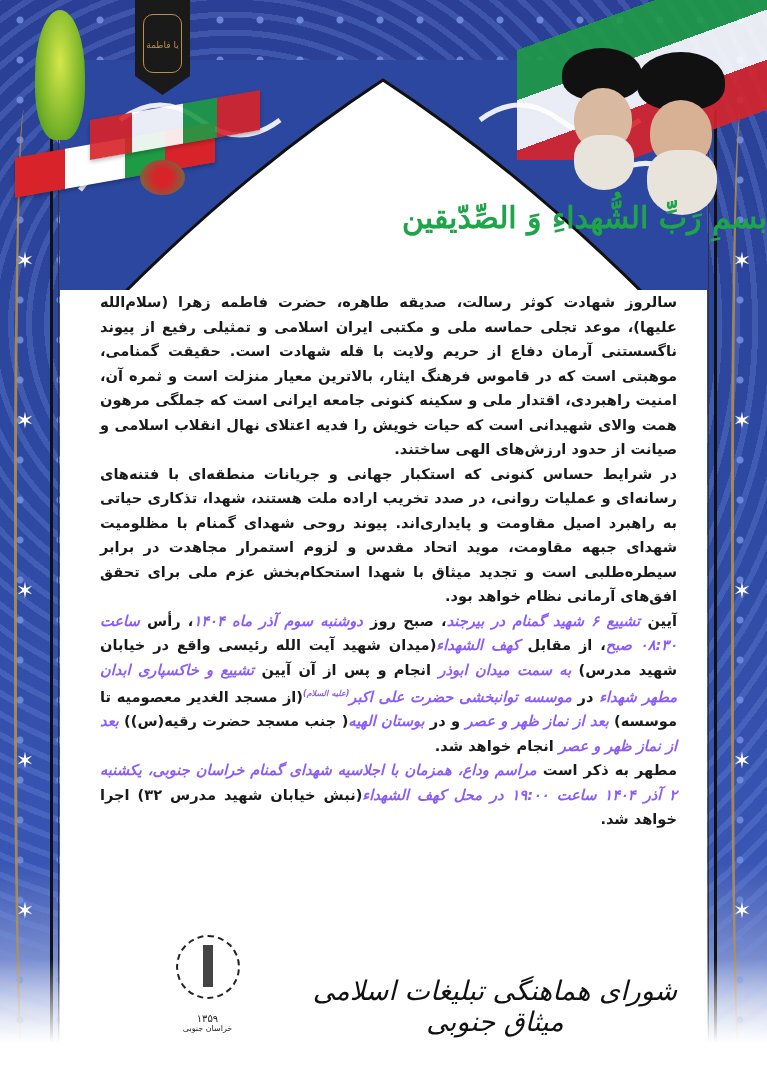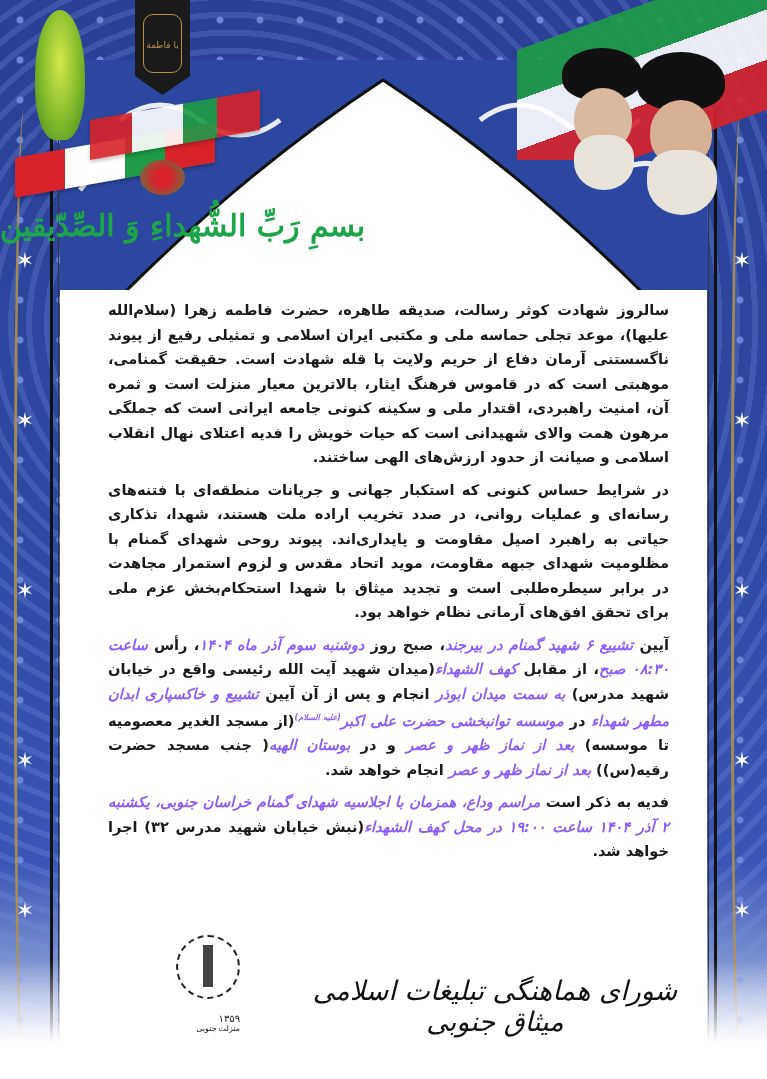--- a/index.html
+++ b/index.html
@@ -13,36 +13,36 @@
   .side-border.left { left:0; }
   .side-border.right { right:0; }
   .vine { position:absolute; left:14px; top:0; bottom:0; width:22px; border-left:3px solid #b89148; border-radius:40%; opacity:.85; }
   .star { position:absolute; width:22px; height:22px; color:#fff; font-size:22px; line-height:22px; text-align:center; left:14px; }
   .panel { position:absolute; left:60px; right:60px; top:60px; bottom:0; background:#fff; }
   .arch-top { position:absolute; left:60px; right:60px; top:60px; height:240px; background:#2c479f; overflow:hidden; }
   .arch-top svg { position:absolute; inset:0; }
   .inner-lines { position:absolute; left:50px; right:50px; top:110px; bottom:0; border-left:3px solid #111; border-right:3px solid #111; pointer-events:none; }
   .inner-lines2 { position:absolute; left:58px; right:58px; top:110px; bottom:0; border-left:1px solid #333; border-right:1px solid #333; }
   .bottom-fade { position:absolute; left:0; right:0; bottom:0; height:120px; background:linear-gradient(180deg, rgba(255,255,255,0), #fff 70%); }
-  .title { position:absolute; top:200px; left:0; right:0; text-align:left; color:#1ea54a; font-weight:bold; font-size:30px; font-family:"DejaVu Serif", serif; direction:rtl;margin-top:8px; }
+  .title { position:absolute; top:200px; left:0; right:0; text-align:right; color:#1ea54a; font-weight:bold; font-size:30px; font-family:"DejaVu Serif", serif; direction:rtl; }
   .body-text { position:absolute; top:290px; left:100px; right:90px; direction:rtl; text-align:justify; font-weight:bold; font-size:14.6px; line-height:24.5px; color:#1a1a1a; }
-  .body-text p { margin:8px; text-align-last:right; }
+  .body-text p { margin:0; text-align-last:right; }
   .red { color:#8b5cf6;font-style:italic; }
   sup { font-size:8px; }
   .flag { position:absolute; top:0; right:0; width:250px; height:160px;
      background:linear-gradient(160deg, transparent 20%, #1e9b45 20% 40%, #fff 40% 60%, #d8232a 60% 80%, transparent 80%); opacity:.9; }
   .portraits { position:absolute; top:40px; right:25px; width:200px; height:180px; }
   .head { position:absolute; border-radius:50% 50% 45% 45%; }
   .turban { position:absolute; background:#111; border-radius:50% 50% 40% 40%; }
   .beard { position:absolute; background:#e8e4dc; border-radius:40% 40% 50% 50%; }
   .banner { position:absolute; left:135px; top:0; width:55px; height:95px; background:#1a1a1a; clip-path:polygon(0 0,100% 0,100% 80%,50% 100%,0 80%); }
   .banner-inner { position:absolute; left:8px; right:8px; top:14px; bottom:22px; border:1px solid #b89148; border-radius:10px; color:#b89148; font-size:9px; text-align:center; line-height:60px; }
   .tree { position:absolute; left:35px; top:10px; width:50px; height:130px; background:radial-gradient(ellipse at 50% 40%, #d4e84a, #7bb52a 60%, #3f8a1f); border-radius:50% 50% 40% 40%; }
   .coffin { position:absolute; height:40px; background:linear-gradient(90deg,#d8232a 0 25%, #fff 25% 55%, #1e9b45 55% 75%, #d8232a 75%); transform:skewY(-10deg); box-shadow:0 2px 4px rgba(0,0,0,.3); }
-  .footer-logo { position:absolute; left:175px; top:935px; width:65px; height:125px; text-align:right;font-family:Liberation Serif, serif; }
+  .footer-logo { position:absolute; left:175px; top:935px; width:65px; height:125px; text-align:center; }
   .logo-emblem { width:60px; height:60px; margin:0 auto; border-radius:50%; border:2px dashed #222; position:relative; }
   .logo-emblem::after { content:""; position:absolute; left:25px; top:8px; width:10px; height:42px; background:#444; }
   .logo-year { font-size:10px; color:#222; margin-top:14px; }
   .logo-sub { font-size:8px; color:#222; }
   .footer-name { position:absolute; top:975px; left:280px; width:430px; text-align:center; direction:rtl; font-family:"DejaVu Serif", serif; font-style:italic; font-size:27px; color:#111; }
 </style>
 </head>
 <body>
 
 <div class="frame"></div>
@@ -100,21 +100,21 @@
   <div class="head" style="left:108px; top:60px; width:62px; height:66px; background:#d8b093;"></div>
   <div class="beard" style="left:105px; top:110px; width:70px; height:65px;"></div>
 </div>
 
 <div class="title">بسمِ رَبِّ الشُّهداءِ وَ الصِّدّیقین</div>
 
 <div class="body-text">
   <p id="p0"><span>سالروز شهادت کوثر رسالت، صدیقه طاهره، حضرت فاطمه زهرا (سلام‌الله علیها)، موعد تجلی حماسه ملی و مکتبی ایران اسلامی و تمثیلی رفیع از پیوند ناگسستنی آرمان دفاع از حریم ولایت با قله شهادت است. حقیقت گمنامی، موهبتی است که در قاموس فرهنگ ایثار، بالاترین معیار منزلت است و ثمره آن، امنیت راهبردی، اقتدار ملی و سکینه کنونی جامعه ایرانی است که جملگی مرهون همت والای شهیدانی است که حیات خویش را فدیه اعتلای نهال انقلاب اسلامی و صیانت از حدود ارزش‌های الهی ساختند.</span></p>
   <p id="p1"><span>در شرایط حساس کنونی که استکبار جهانی و جریانات منطقه‌ای با فتنه‌های رسانه‌ای و عملیات روانی، در صدد تخریب اراده ملت هستند، شهدا، تذکاری حیاتی به راهبرد اصیل مقاومت و پایداری‌اند. پیوند روحی شهدای گمنام با مظلومیت شهدای جبهه مقاومت، موید اتحاد مقدس و لزوم استمرار مجاهدت در برابر سیطره‌طلبی است و تجدید میثاق با شهدا استحکام‌بخش عزم ملی برای تحقق افق‌های آرمانی نظام خواهد بود.</span></p>
   <p id="p3"><span>آیین </span><span class="red">تشییع ۶ شهید گمنام در بیرجند</span><span>، صبح روز </span><span class="red">دوشنبه سوم آذر ماه ۱۴۰۴</span><span>، رأس </span><span class="red">ساعت ۰۸:۳۰ صبح</span><span>، از مقابل </span><span class="red">کهف الشهداء</span><span>(میدان شهید آیت الله رئیسی واقع در خیابان شهید مدرس) </span><span class="red">به سمت میدان ابوذر</span><span> انجام و پس از آن آیین </span><span class="red">تشییع و خاکسپاری ابدان مطهر شهداء</span><span> در </span><span class="red">موسسه توانبخشی حضرت علی اکبر</span><sup class="red">(علیه السلام)</sup><span>(از مسجد الغدیر معصومیه تا موسسه) </span><span class="red">بعد از نماز ظهر و عصر</span><span> و در </span><span class="red">بوستان الهیه</span><span>( جنب مسجد حضرت رقیه(س)) </span><span class="red">بعد از نماز ظهر و عصر</span><span> انجام خواهد شد.</span></p>
-  <p id="p4"><span>فدیه به ذکر است </span><span class="red">مراسم وداع، همزمان با اجلاسیه شهدای گمنام خراسان جنوبی، یکشنبه ۲ آذر ۱۴۰۴ ساعت ۱۹:۰۰ در محل کهف الشهداء</span><span>(نبش خیابان شهید مدرس ۳۲) اجرا خواهد شد.</span></p>
+  <p id="p4"><span>مطهر به ذکر است </span><span class="red">مراسم وداع، همزمان با اجلاسیه شهدای گمنام خراسان جنوبی، یکشنبه ۲ آذر ۱۴۰۴ ساعت ۱۹:۰۰ در محل کهف الشهداء</span><span>(نبش خیابان شهید مدرس ۳۲) اجرا خواهد شد.</span></p>
 </div>
 
 <div class="footer-logo">
   <div class="logo-emblem"></div>
   <div class="logo-year">۱۳۵۹</div>
-  <div class="logo-sub">منزلت جنوبی</div>
+  <div class="logo-sub">خراسان جنوبی</div>
 </div>
 <div class="footer-name">شورای هماهنگی تبلیغات اسلامی میثاق جنوبی</div>
 
 </body></html>

